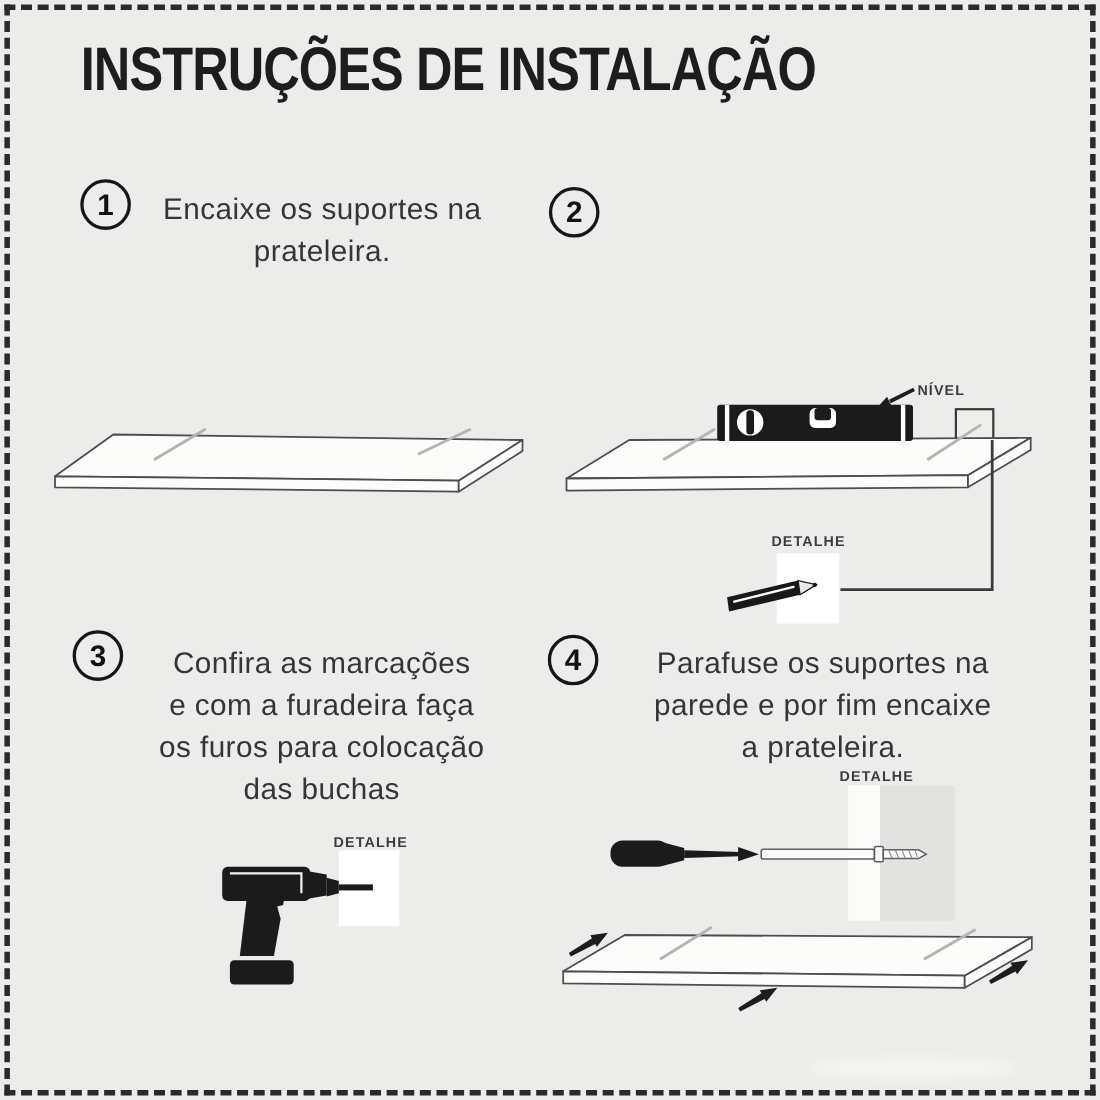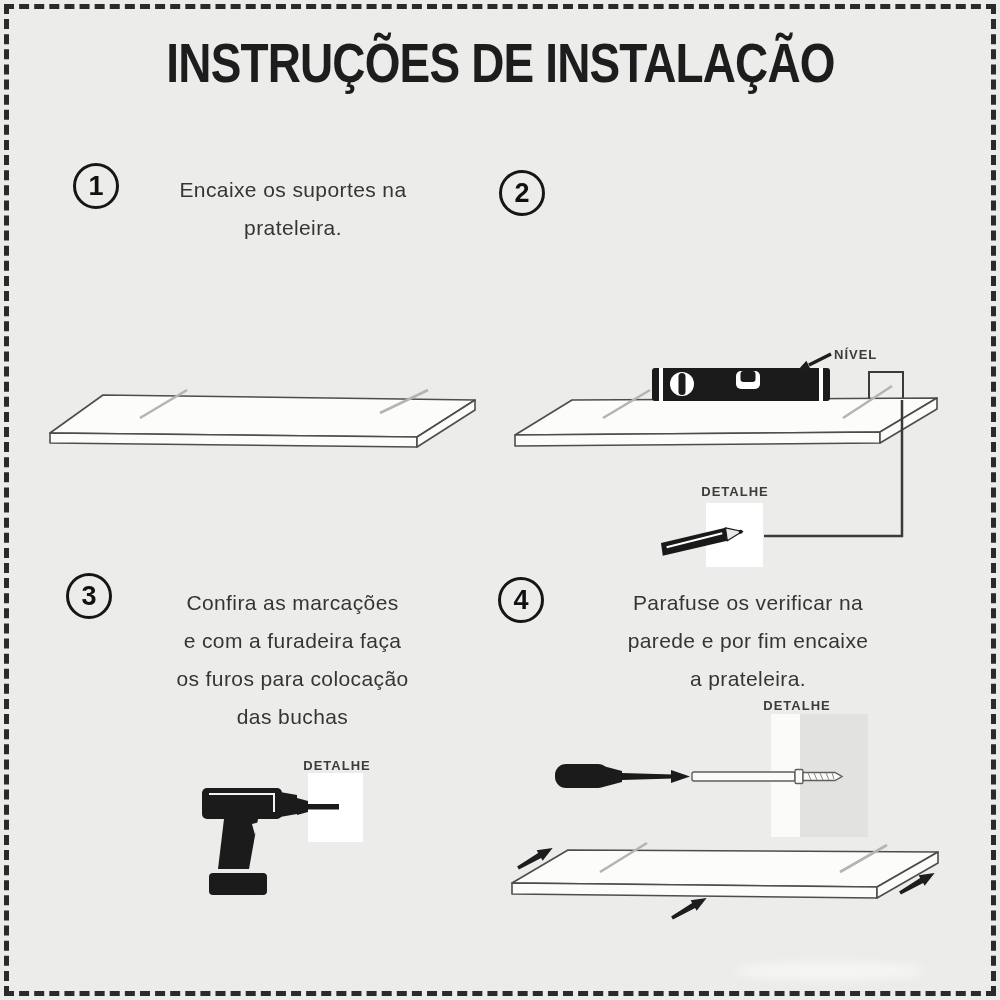--- a/index.html
+++ b/index.html
@@ -2,28 +2,28 @@
 <html><head>
 <meta charset="utf-8">
 <style>
   html,body { margin:0; padding:0; background:#ffffff; }
   .page {
     position:relative; width:1000px; height:1000px;
     background:#ececea; overflow:hidden;
     font-family:"Liberation Sans", sans-serif; color:#353535;
   }
   .dashed-border { position:absolute; inset:4px; border:5px dashed #2a2a2a; pointer-events:none; }
-  .title { position:absolute; top:30px; left:0; width:100%; text-align:center; margin:0; color:#1d1d1d; }
+  .title { position:absolute; top:30px; left:0; width:100%; margin:0; color:#1d1d1d; }
   .title-inner { display:inline-block; font-size:56px; font-weight:800; letter-spacing:-1px; transform:scaleX(0.82); transform-origin:center; white-space:nowrap; }
   .badge {
     position:absolute; width:40px; height:40px; border:3.5px solid #161616; border-radius:50%;
     display:flex; align-items:center; justify-content:center;
     font-size:27px; font-weight:bold; color:#111; line-height:1;
   }
-  .step-text { position:absolute; margin:0; font-size:21px; line-height:38px; letter-spacing:0.4px; white-space:pre-line; }
+  .step-text { position:absolute; margin:0; font-size:27px; line-height:38px; letter-spacing:0.4px; white-space:pre-line; }
   .center { text-align:center; }
   .b1 { left:73px;  top:163px; }
   .b2 { left:499px; top:170px; }
   .b3 { left:66px;  top:573px; }
   .b4 { left:498px; top:577px; }
   .t1 { left:118px; top:171px; width:350px; }
   .t2 { left:563px; top:171px; width:400px; }
   .t3 { left:100px;  top:584px; width:385px; }
   .t4 { left:538px; top:584px; width:420px; }
   .ill { position:absolute; display:block; }
@@ -120,21 +120,21 @@
       <polygon points="74,67 108,67 99,117 68,117"></polygon>
       <rect x="59" y="121" width="58" height="22" rx="4"></rect>
       <polyline points="59,42 124,42 124,60" fill="none" stroke="#f2f2f0" stroke-width="2"></polyline>
       <polygon points="102,72 110,70 105,83" fill="#ececea"></polygon>
     </g>
   </svg>
 
   <div class="badge b4">
       <span>4</span>
     </div>
-  <p class="step-text center t4">Parafuse os verificar na
+  <p class="step-text center t4">Parafuse os suportes na
 parede e por fim encaixe
 a prateleira.</p>
 
   <svg class="ill ill4" viewBox="0 0 470 240">
     <text class="svg-label" x="302" y="17" text-anchor="middle">DETALHE</text>
     <rect x="276" y="21" width="29" height="123" fill="#fbfbfa"></rect>
     <rect x="305" y="21" width="68" height="123" fill="#e2e2e0"></rect>
     <g fill="#1b1b1b">
       <rect x="60" y="71" width="54" height="24" rx="11"></rect>
       <polygon points="108,73 127,78 127,89 108,94"></polygon>

